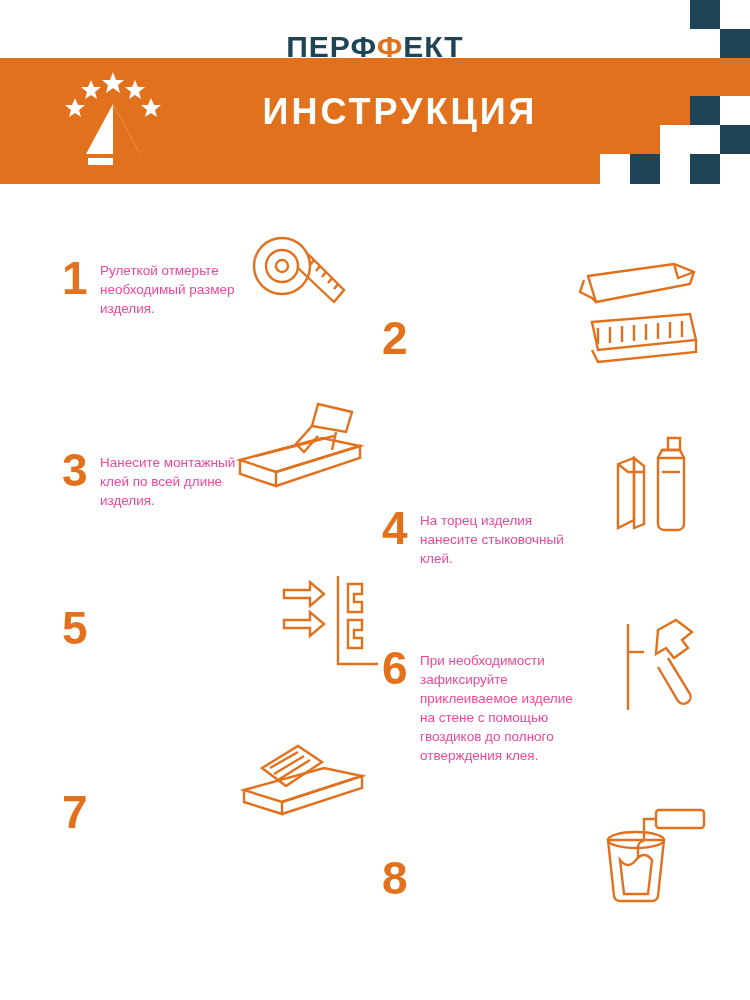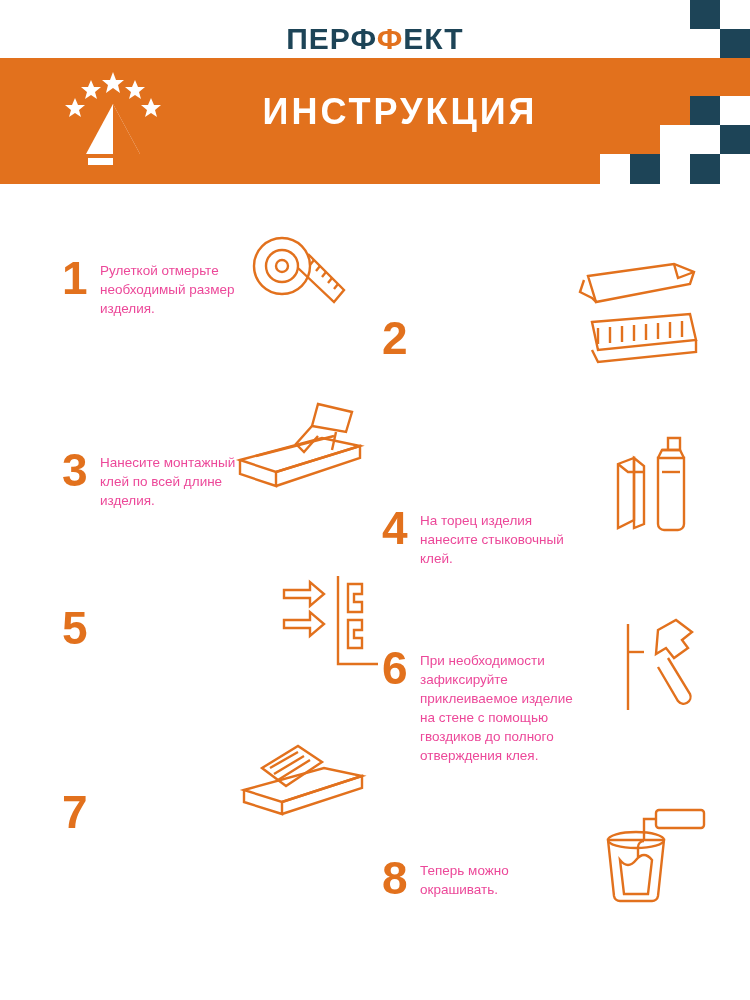--- a/index.html
+++ b/index.html
@@ -12,21 +12,21 @@
   .page {
     position: relative;
     width: 750px; height: 1000px;
     overflow: hidden;
     background: #ffffff;
   }
 
   
   .brandbar {
     position: absolute;
-    top: 8px; left: 0;
+    top: 16px; left: 0;
     width: 750px; height: 58px;
     background: #ffffff;
   }
   .brandname {
     position: absolute;
     top: 14px; left: 0; width: 750px;
     text-align: center;
     font-size: 30px;
     font-weight: bold;
     letter-spacing: 1px;
@@ -261,16 +261,15 @@
       <path d="M60 21 h-12 v22"></path>
       <path d="M48 43 a6 6 0 0 0 -6 6 v10"></path>
 
       <path d="M12 42 h56 l-6 56 a6 6 0 0 1 -6 5 h-32 a6 6 0 0 1 -6 -5 Z"></path>
       <ellipse cx="40" cy="42" rx="28" ry="8"></ellipse>
       <path d="M24 62 q8 10 16 0 q8 -10 16 0 l-4 34 h-24 Z"></path>
     </svg>
   </div>
   <div class="step" style="top:858px;left:382px;width:190px;">
     <div class="stepnum">8</div>
-    <div class="steptext">Теперь можно окрашивать.</div>
   </div>
 
 </div>
 
 </body></html>

